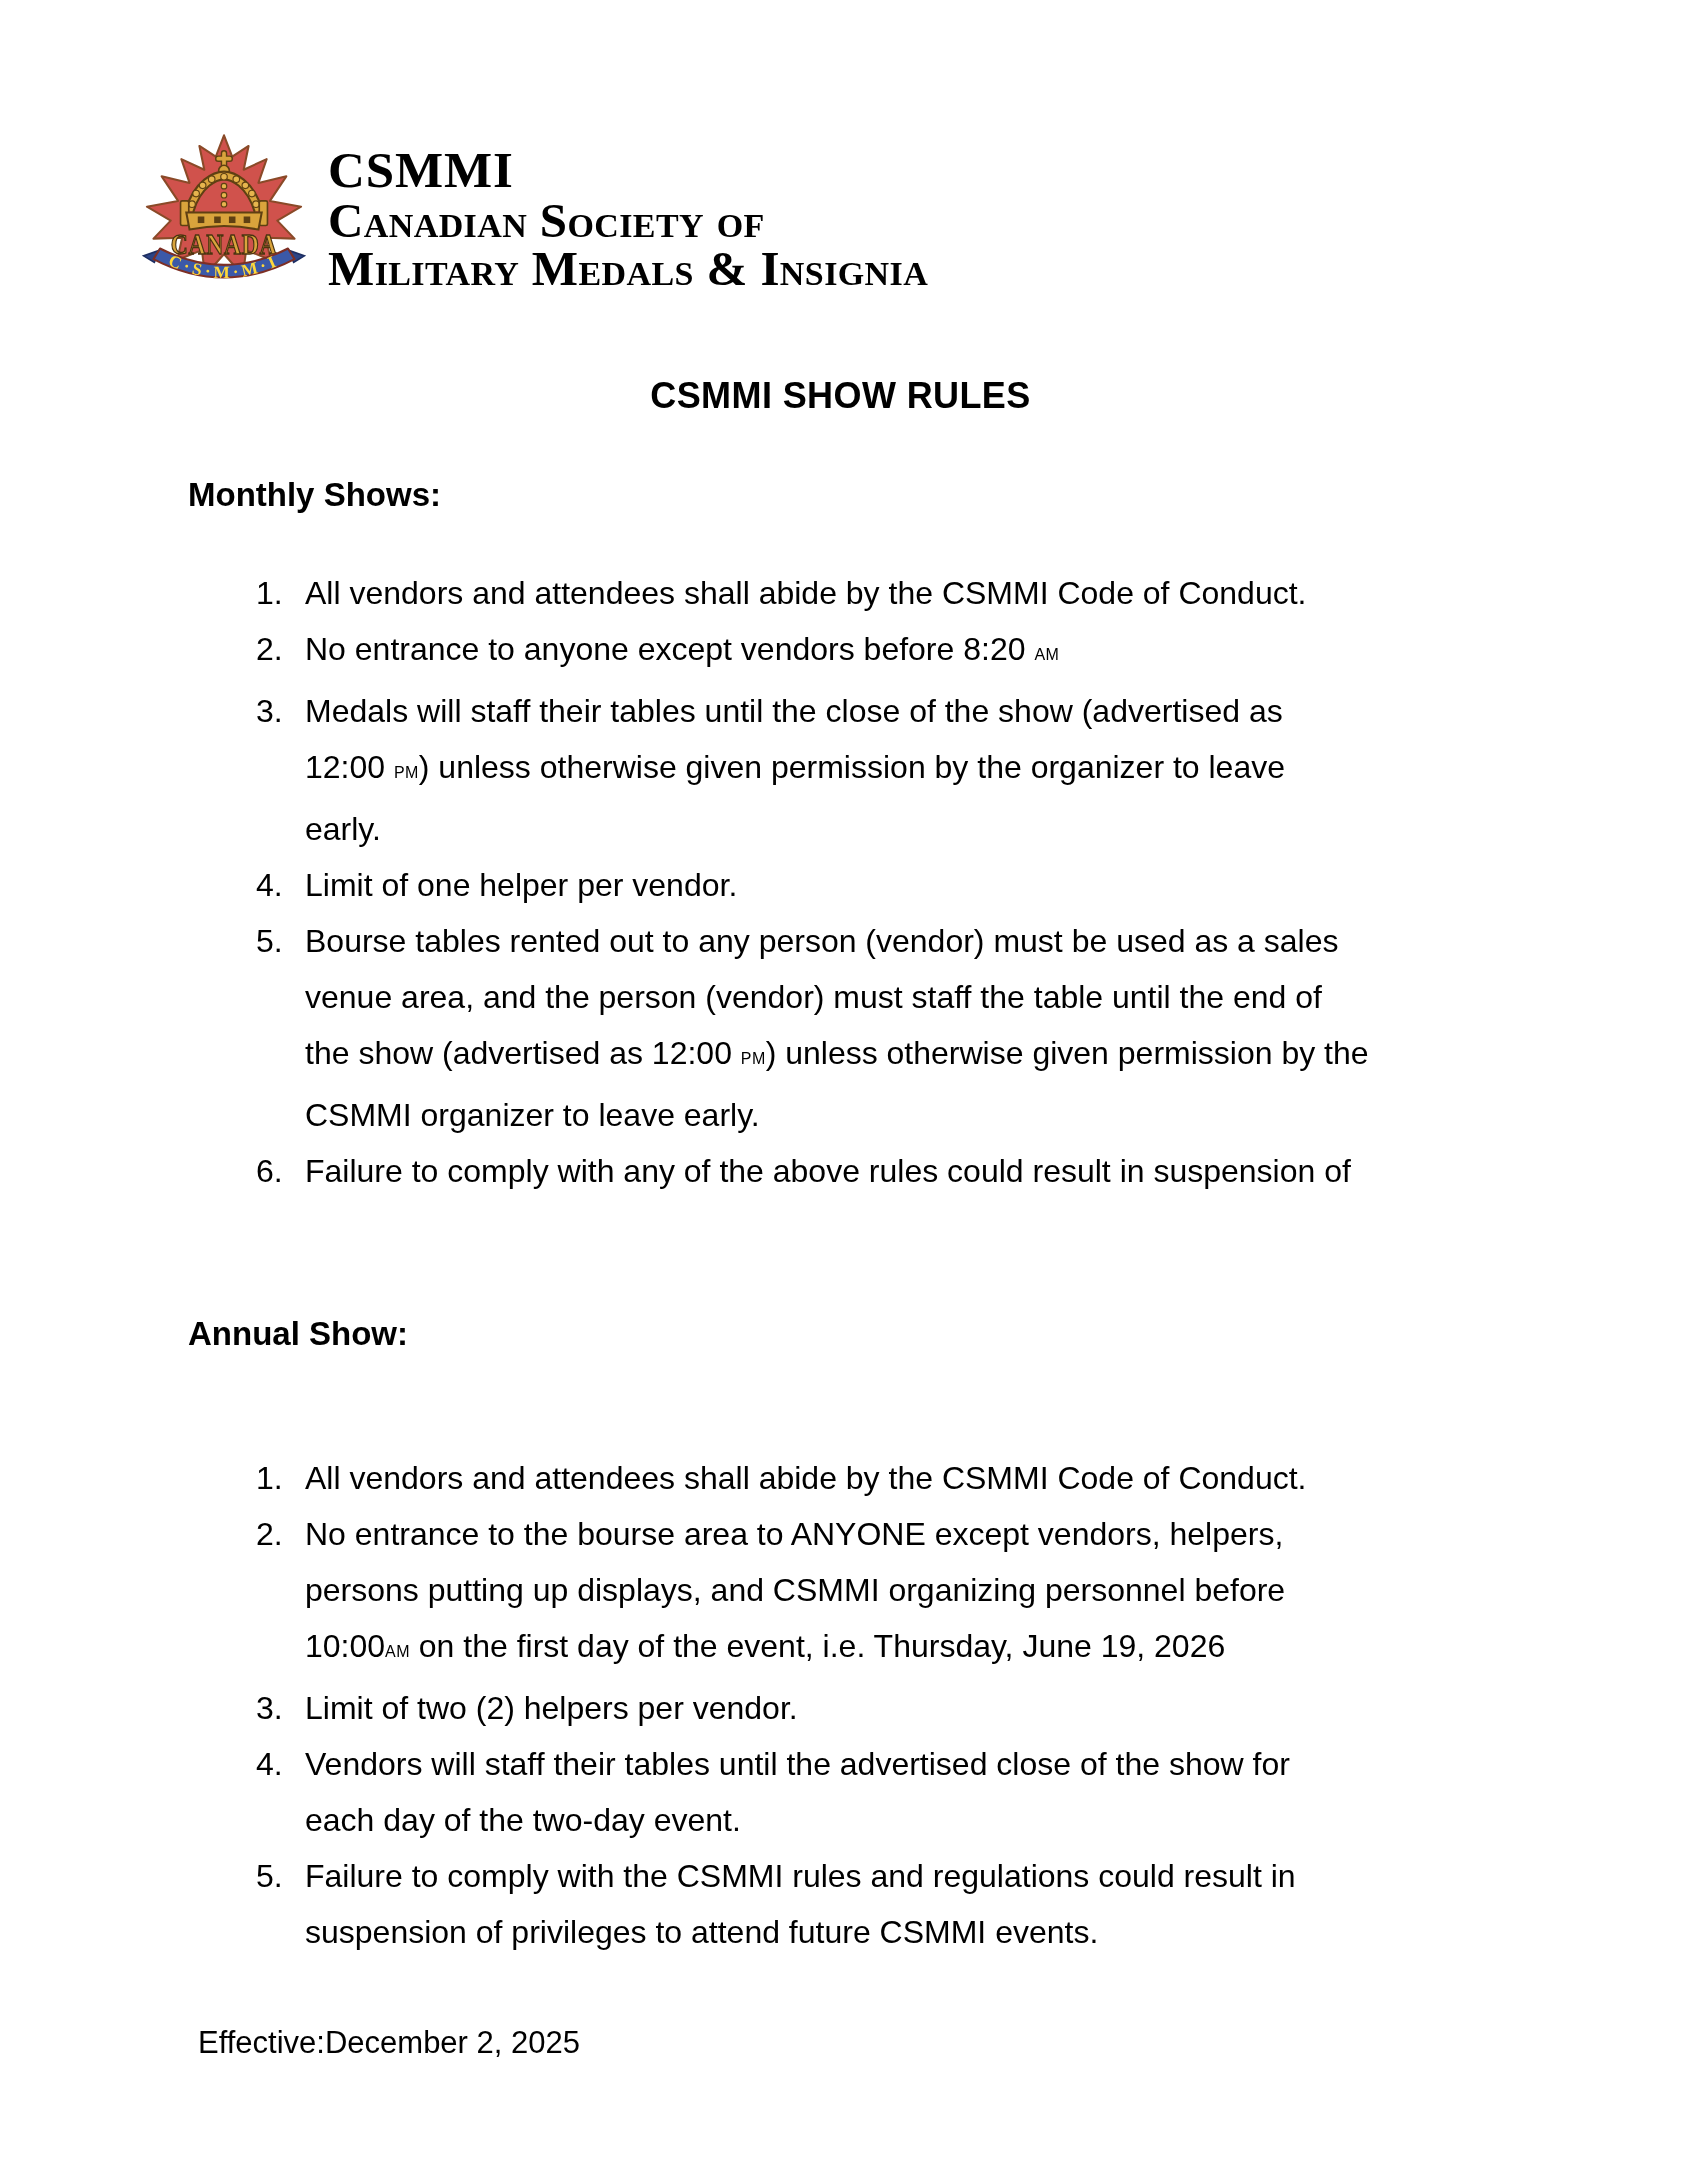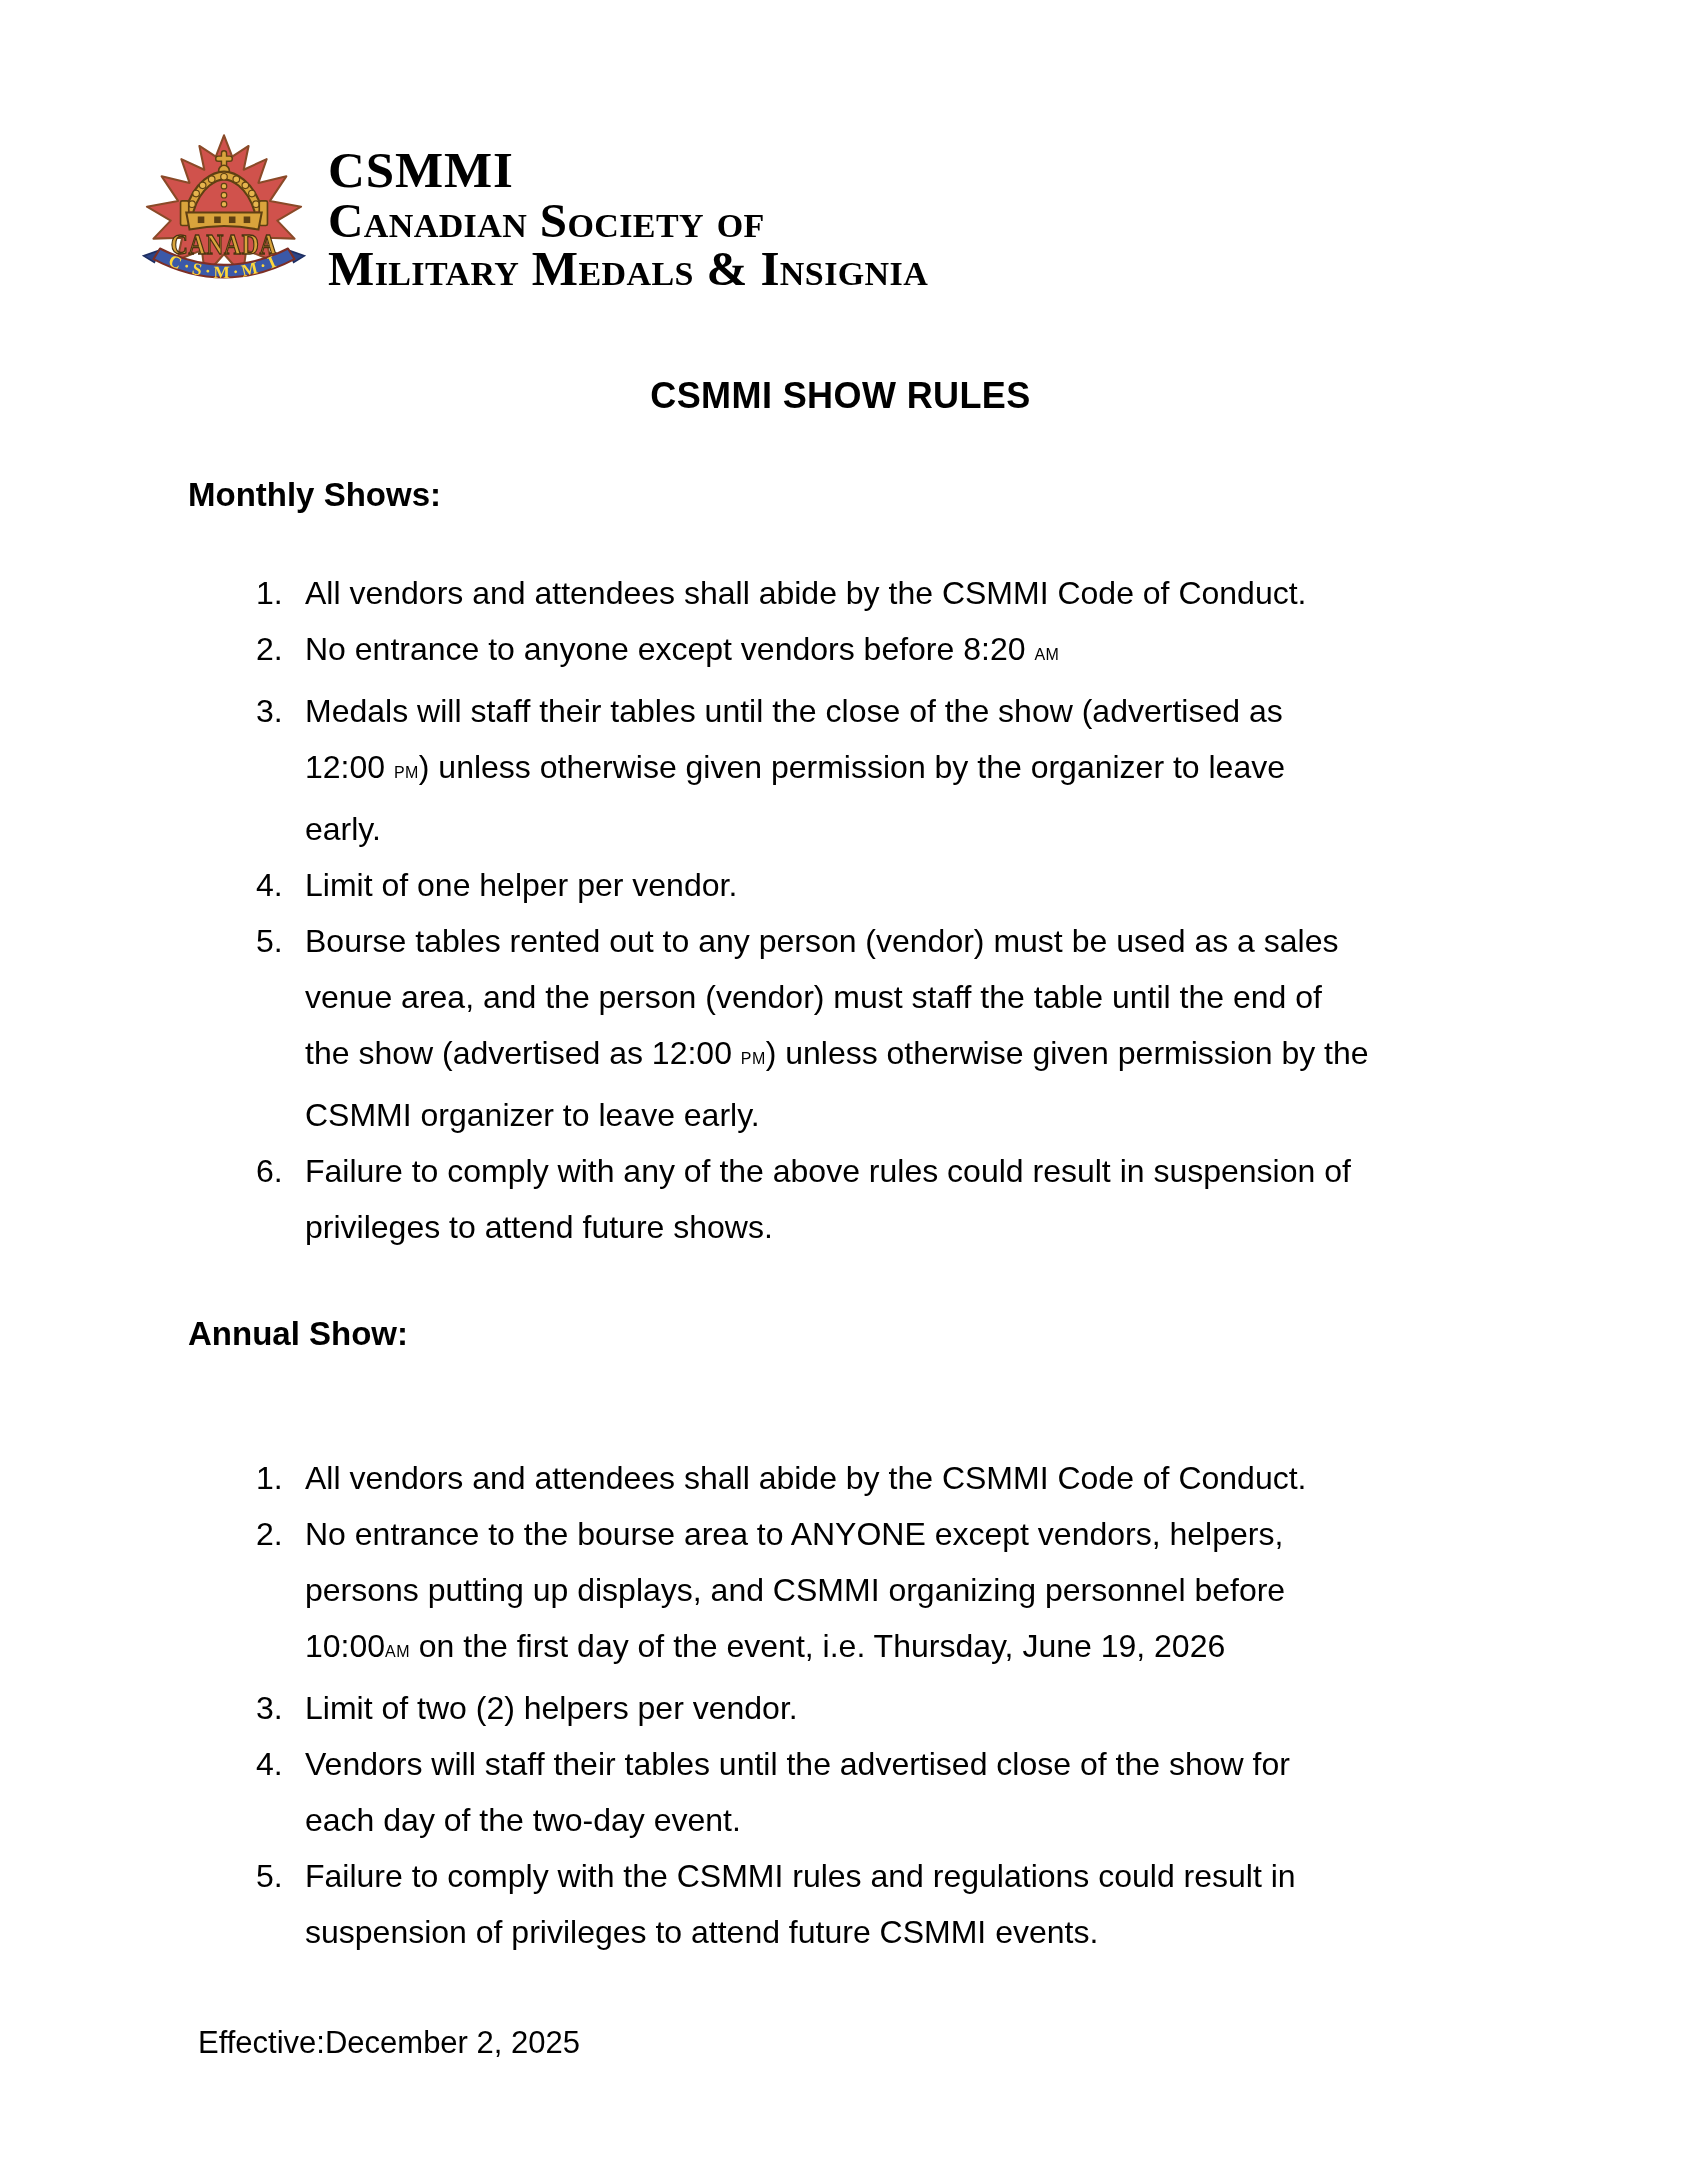--- a/index.html
+++ b/index.html
@@ -158,21 +158,21 @@
 
   <div class="doc-title">CSMMI SHOW RULES</div>
 
   <div class="section-heading" id="monthly-heading">Monthly Shows:</div>
   <ol class="rules" id="monthly-list">
       <li><span class="num">1.</span><span>All vendors and attendees shall abide by the CSMMI Code of Conduct.</span></li>
       <li><span class="num">2.</span><span>No entrance to anyone except vendors before 8:20 </span><span class="sc">AM</span></li>
       <li><span class="num">3.</span><span>Medals will staff their tables until the close of the show (advertised as</span><br><span>12:00 </span><span class="sc">PM</span><span>) unless otherwise given permission by the organizer to leave</span><br><span>early.</span></li>
       <li><span class="num">4.</span><span>Limit of one helper per vendor.</span></li>
       <li><span class="num">5.</span><span>Bourse tables rented out to any person (vendor) must be used as a sales</span><br><span>venue area, and the person (vendor) must staff the table until the end of</span><br><span>the show (advertised as 12:00 </span><span class="sc">PM</span><span>) unless otherwise given permission by the</span><br><span>CSMMI organizer to leave early.</span></li>
-      <li><span class="num">6.</span><span>Failure to comply with any of the above rules could result in suspension of</span><br><span>privileges to attend future shows.</span></li>
+      <li><span class="num">6.</span><span>Failure to comply with any of the above rules could result in suspension of</span><br></li>
     </ol>
 
   <div class="section-heading" id="annual-heading">Annual Show:</div>
   <ol class="rules" id="annual-list">
       <li><span class="num">1.</span><span>All vendors and attendees shall abide by the CSMMI Code of Conduct.</span></li>
       <li><span class="num">2.</span><span>No entrance to the bourse area to ANYONE except vendors, helpers,</span><br><span>persons putting up displays, and CSMMI organizing personnel before</span><br><span>10:00</span><span class="sc">AM</span><span> on the first day of the event, i.e. Thursday, June 19, 2026</span></li>
       <li><span class="num">3.</span><span>Limit of two (2) helpers per vendor.</span></li>
       <li><span class="num">4.</span><span>Vendors will staff their tables until the advertised close of the show for</span><br><span>each day of the two-day event.</span></li>
       <li><span class="num">5.</span><span>Failure to comply with the CSMMI rules and regulations could result in</span><br><span>suspension of privileges to attend future CSMMI events.</span></li>
     </ol>

